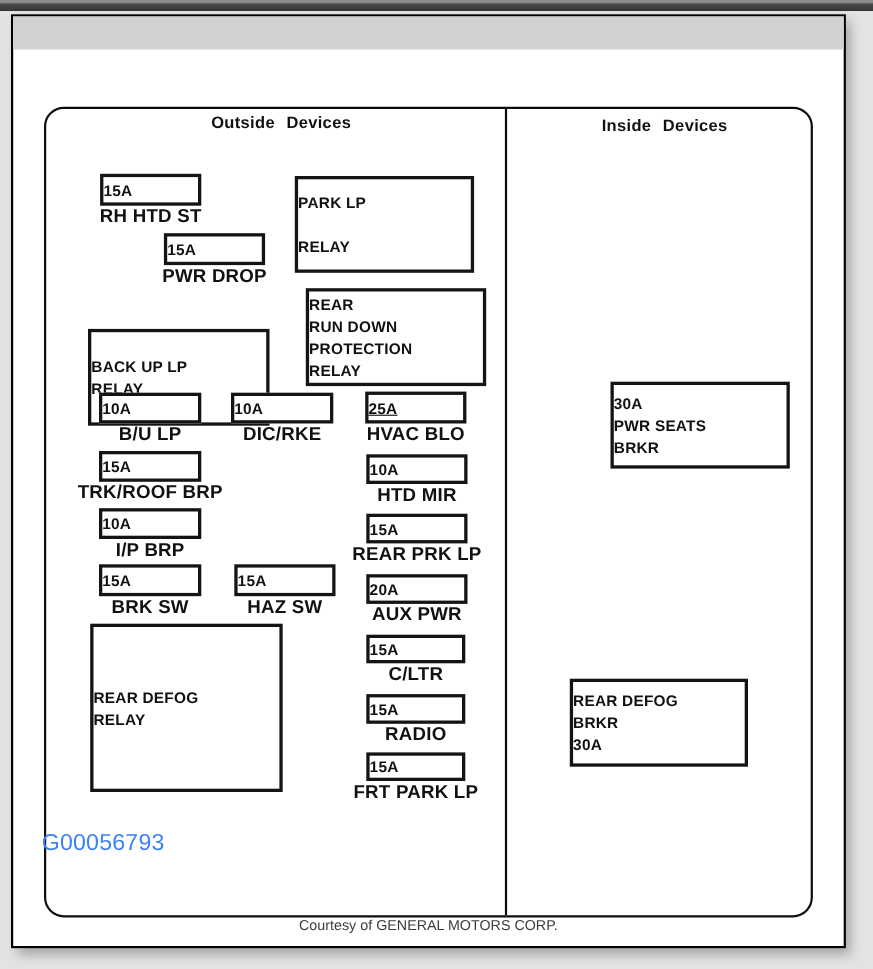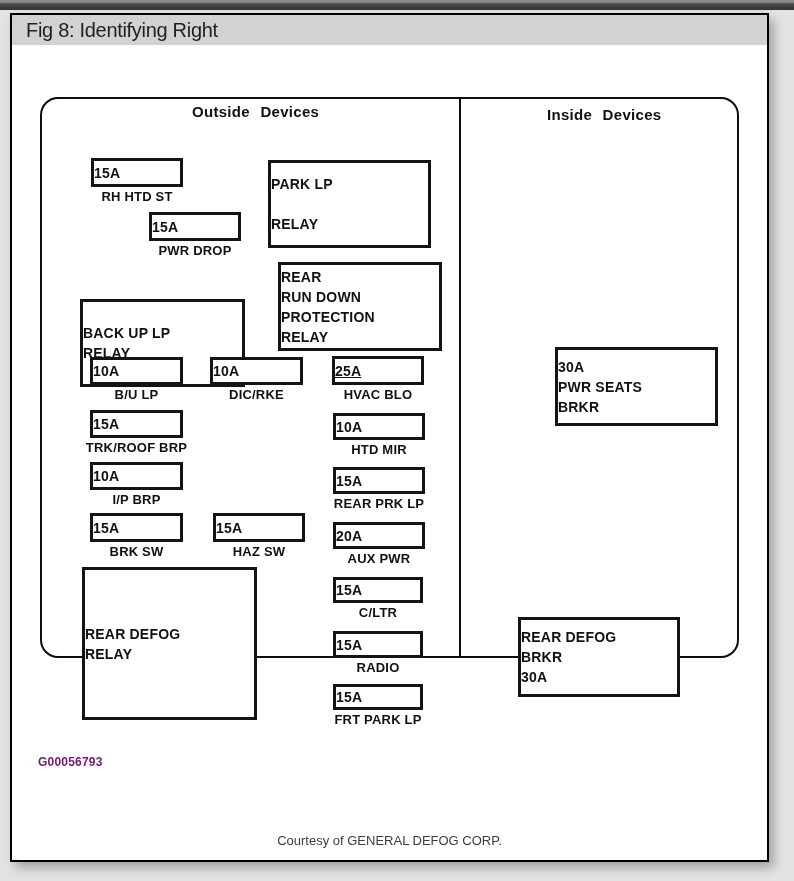--- a/index.html
+++ b/index.html
@@ -33,21 +33,21 @@
     font-size: 20px; letter-spacing: -0.3px; color: #1f1f1f;
     white-space: pre;
   }
   #title-bar .hl {
     background: #ffff00;
     padding: 2px 3px 3px 2px;
   }
   
   #diagram {
     position: absolute; left: 28px; top: 82px;
-    width: 699px; height: 561px;
+    width: 699px; height: 737px;
     box-sizing: border-box;
     border: 2px solid #0d0d0d;
     border-radius: 18px;
     background: #fff;
   }
   #divider {
     position: absolute; left: 417px; top: 0; bottom: 0; width: 2px;
     background: #0d0d0d;
   }
   .sec-header {
@@ -67,44 +67,44 @@
     align-items: flex-start; justify-content: center;
     font-weight: 700; font-size: 14px; color: #111;
     letter-spacing: 0.2px; line-height: 20px;
     white-space: nowrap;
   }
   .dbox .cap {
     position: absolute;
     top: 100%; left: 50%;
     transform: translateX(-50%);
     margin-top: 3px;
-    font-weight: 700; font-size: 13px; color: #111;
+    font-weight: 700; font-size: 17px; color: #111;
     white-space: nowrap;
   }
   #figure-id {
     position: absolute; left: 26px; top: 740px;
-    font-size: 12px; color: #701a75; letter-spacing: 0.2px; font-weight: bold;
+    font-size: 21px; color: #3b82f6; letter-spacing: 0.2px;
   }
   #courtesy {
     position: absolute; left: 0; right: 0; top: 818px;
     text-align: center;
     font-size: 13px; color: #3c3c3c;
   }
 </style>
 </head>
 <body>
 
 <div id="canvas">
 
   <div id="top-strip"></div>
 
   <div id="doc-window">
 
     <div id="title-bar">
-      <span>Fig 8: Identifying Right </span>
+      
     </div>
 
     <div id="diagram">
       <div id="divider"></div>
       <div id="hdr-outside" class="sec-header">Outside Devices</div>
       <div id="hdr-inside" class="sec-header">Inside Devices</div>
 
     <div class="dbox" style="left: 49px; top: 59px; width: 92px; height: 29px;">
           <div>15A</div>
           <div class="cap">RH HTD ST</div>
@@ -190,16 +190,16 @@
         </div>
         <div class="dbox" style="left: 476px; top: 518px; width: 162px; height: 80px;">
           <div>REAR DEFOG</div>
           <div>BRKR</div>
           <div>30A</div>
         </div>
       </div>
 
     <div id="figure-id">G00056793</div>
 
-    <div id="courtesy">Courtesy of GENERAL DEFOG CORP.</div>
+    <div id="courtesy">Courtesy of GENERAL MOTORS CORP.</div>
 
   </div>
 </div>
 
 </body></html>

